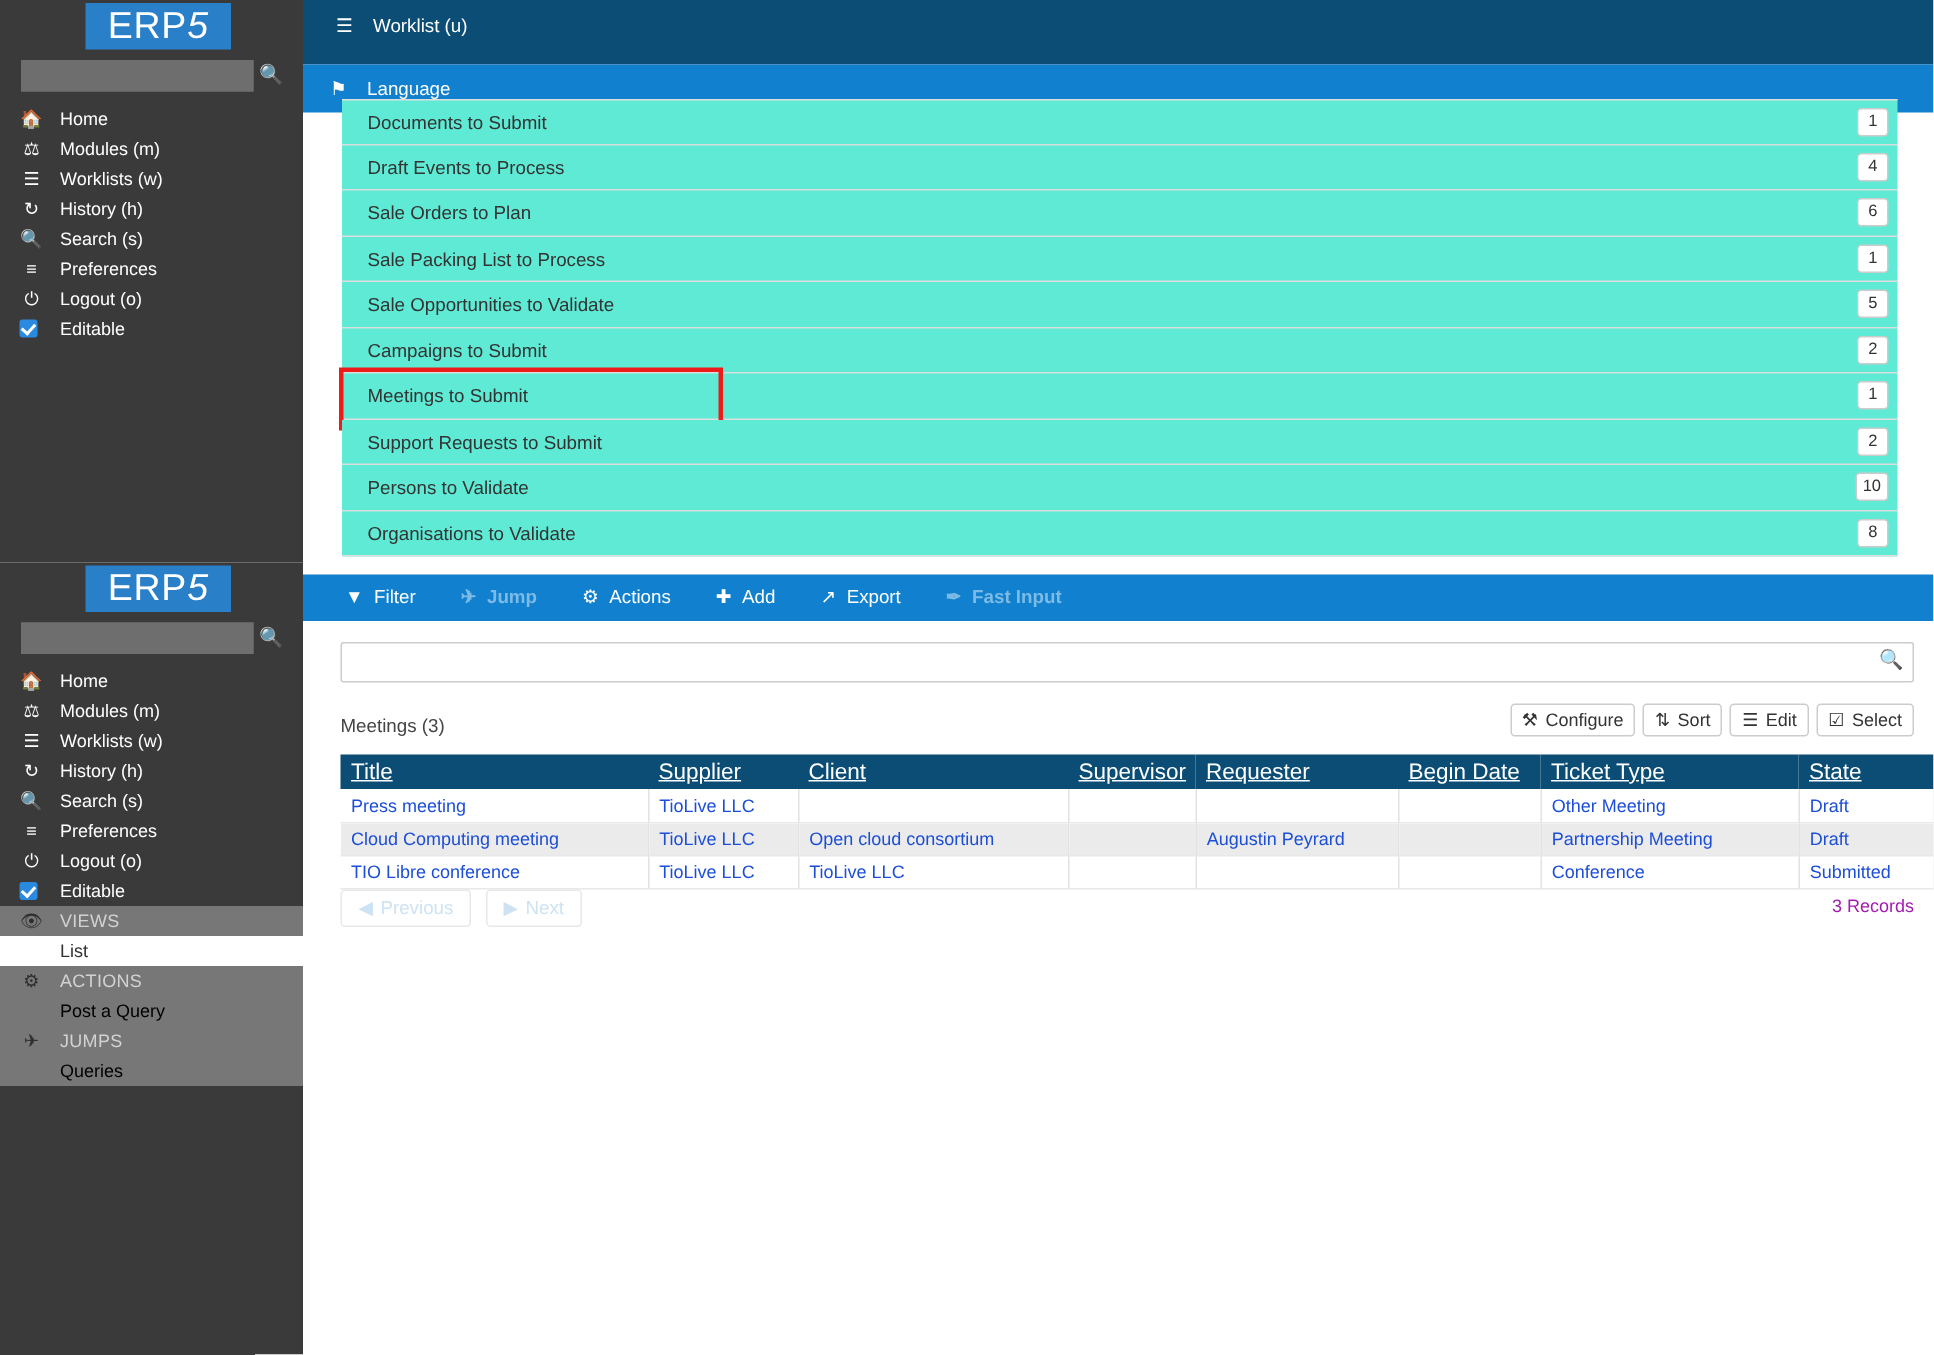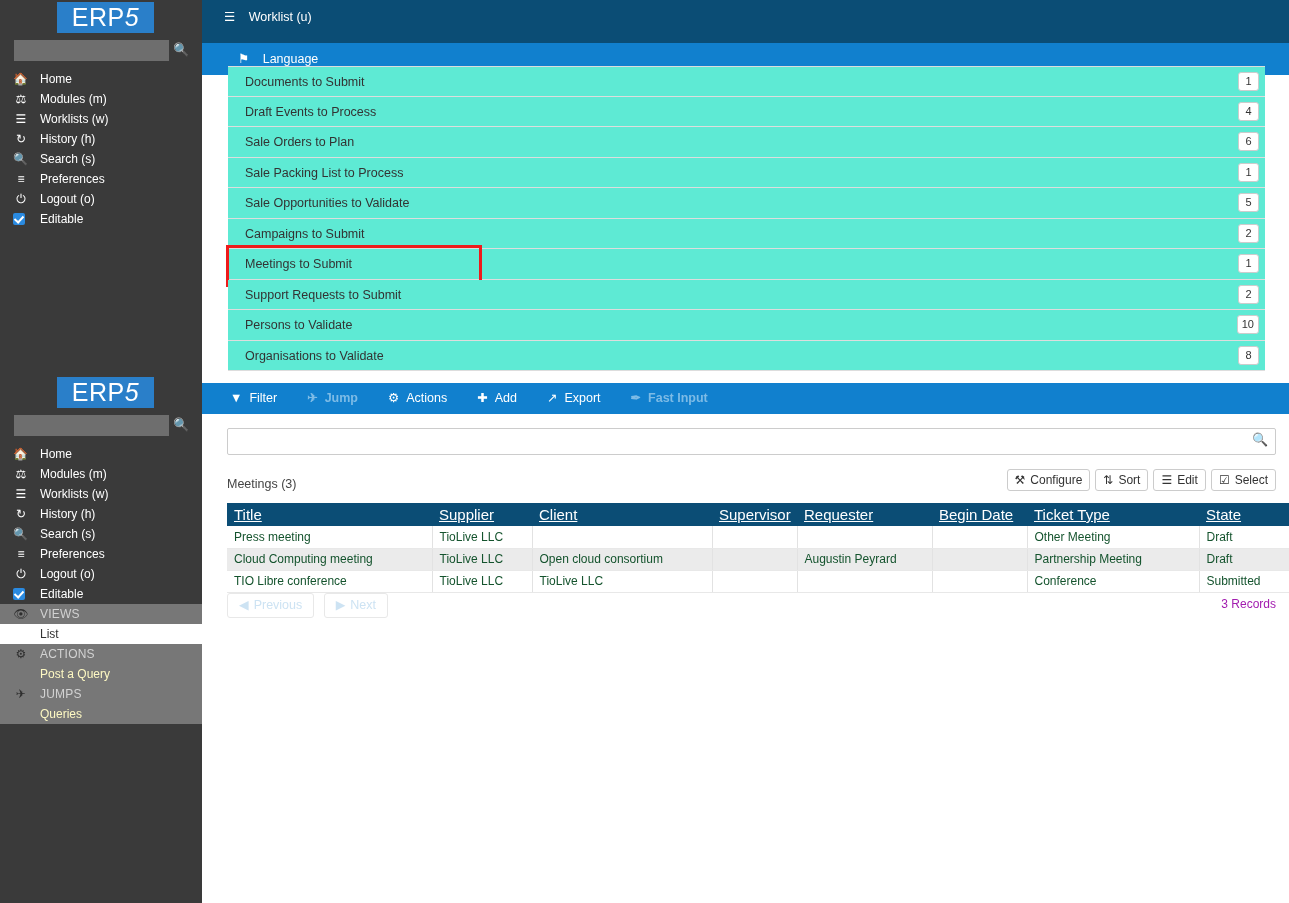--- a/index.html
+++ b/index.html
@@ -77,38 +77,38 @@
     position: relative; height: 20px; line-height: 20px;
     font-size: 12px; color: #d2d2d2;
     padding-left: 40px; letter-spacing: .2px;
   }
   .sec-head .ic {
     position: absolute; left: 12px; top: 0; width: 18px;
     text-align: center; line-height: 20px; color: #2e2e2e; font-size: 12px;
   }
   .sec-link {
     height: 20px; line-height: 20px;
-    font-size: 12px; color: #fef9c3;
+    font-size: 12px; color: #000000;
     padding-left: 40px; cursor: pointer;
   }
   .sec-link.selected { background: #ffffff; color: #333333; }
 
   
   #main { position: absolute; left: 202px; top: 0; right: 0; bottom: 0; background:#fff; }
 
   .bar-dark {
     background: #0b4d75; color: #ffffff;
     height: 43px; line-height: 34px;
     font-size: 12.5px; padding-left: 22px;
     position: relative;
   }
   .bar-blue {
     background: #1180ce; color: #ffffff;
     height: 32px; line-height: 32px;
-    font-size: 12.5px; padding-left: 36px;
+    font-size: 12.5px; padding-left: 18px;
     position: relative;
   }
   .bar-dark .ic, .bar-blue .ic { margin-right: 10px; display:inline-block; }
 
   
   #worklist { position: absolute; left: 0; top: 66px; right: 0; height: 320px; overflow: hidden; }
   .wl-row {
     position: relative;
     margin: 0 24px 0 26px;
     height: 30.5px; line-height: 30.5px;
@@ -171,21 +171,21 @@
   .hb .ic { margin-right: 5px; display:inline-block; }
 
   table.listbox { width: 100%; border-collapse: collapse; table-layout: fixed; }
   table.listbox thead th {
     background: #0b4d75; color: #ffffff;
     font-size: 15px; font-weight: normal;
     text-align: left; height: 23px; padding: 0 0 0 7px;
   }
   table.listbox thead th span { text-decoration: underline; cursor: pointer; }
   table.listbox tbody td {
-    font-size: 12px; color: #14532d;
+    font-size: 12px; color: #1d4ed8;
     height: 22px; padding: 0 0 0 7px;
     border-right: 1px solid #e2e2e2;
     border-bottom: 1px solid #e8e8e8;
     overflow: hidden; white-space: nowrap;
   }
   table.listbox tbody tr:nth-child(even) td { background: #ebebeb; }
   table.listbox tbody tr:nth-child(odd) td { background: #ffffff; }
 
   .pager { position: relative; height: 26px; }
   .pg {

